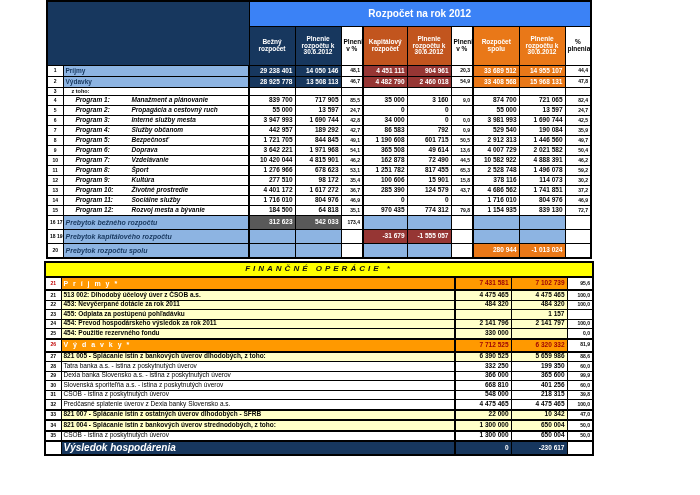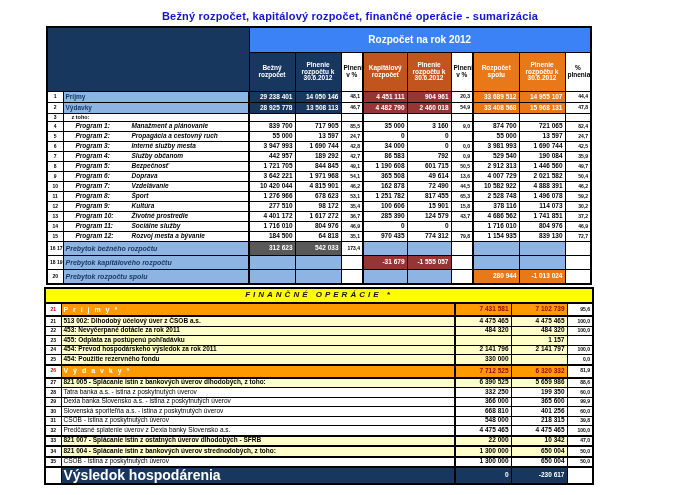--- a/index.html
+++ b/index.html
@@ -57,30 +57,29 @@
   .r2-orange .val{color:#9C0006;}
   .r2-orange .num{background:#FF9900;color:#C00000;}
   .r2-orange .pct{background:#fff;}
   .r2-yellow td{height:8.5px;background:#FFFFC8;}
   .r2-yellow .label,.r2-yellow .val{font-weight:bold;}
   .r2-yellow .num{background:#fff;}
   .r2-heavy td{border-top:2px solid #000;border-bottom:2px solid #000;}
   .r2-white td{height:8.5px;background:#fff;}
   .r2-white .label{font-weight:normal;}
   .r2-navy td{height:12px;background:#17375E;color:#fff;border-top:2px solid #000;}
-  .r2-navy .label{font-weight:bold;font-size:14px;}
+  .r2-navy .label{font-weight:bold;font-style:italic;font-size:10px;}
   .r2-navy .num{background:#17375E;color:#fff;}
   .r2-navy .pct{background:#fff;}
 </style>
 </head>
 <body>
 
 <div class="page">
 
-  <h1 class="title">Bežný rozpočet, kapitálový rozpočet, finančné operácie - sumarizácia</h1>
 
   <table class="t1">
     <colgroup>
       <col style="width:16px">
         <col style="width:186px">
       <col style="width:46px">
         <col style="width:46px">
         <col style="width:22px">
       <col style="width:44px">
         <col style="width:44px">

